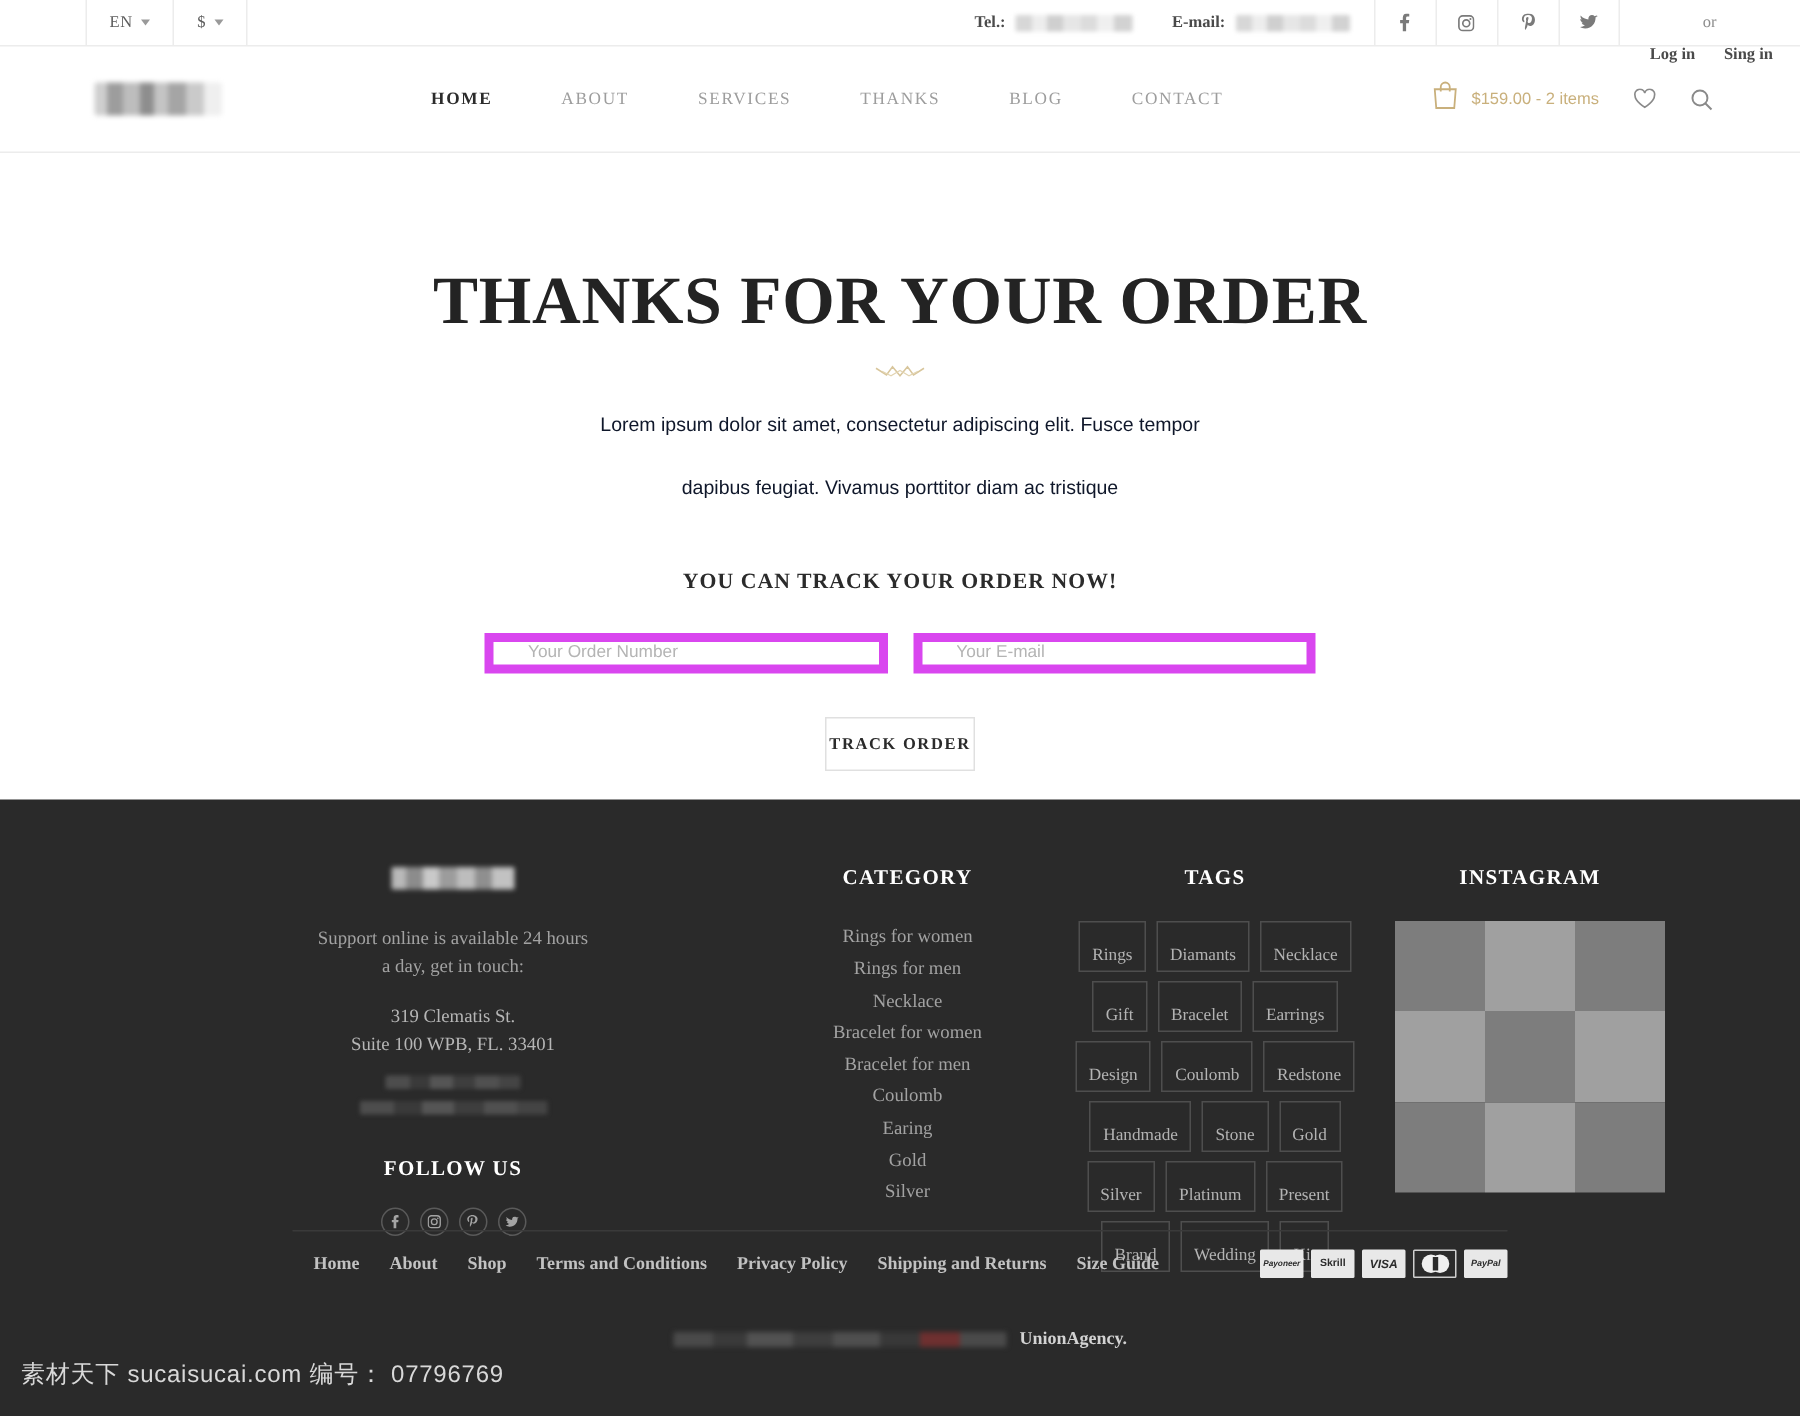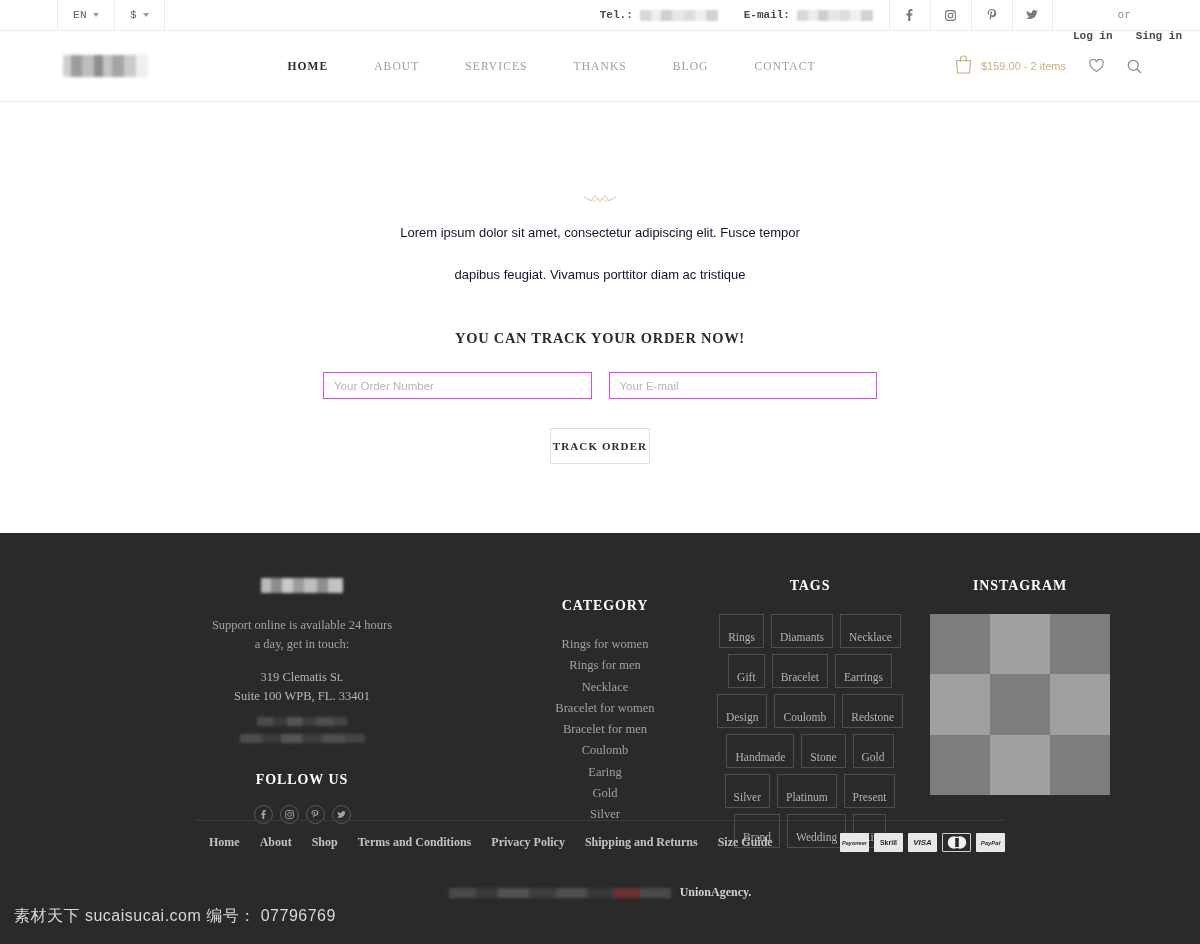--- a/index.html
+++ b/index.html
@@ -9,21 +9,21 @@
     font-family: "Liberation Serif", serif;
     overflow: hidden;
   }
   .page { position: relative; width: 1200px; height: 944px; }
 
   
   .topbar {
     height: 31px; width: 100%;
     border-bottom: 1px solid #ececec;
     display: flex; align-items: stretch;
-    font-size: 11px; color: #5d5d5d; font-family: Liberation Mono, monospace;
+    font-size: 11px; color: #5d5d5d;
   }
   .tb-left { display: flex; align-items: stretch; margin-left: 57px; }
   .tb-sel {
     display: flex; align-items: center; gap: 6px;
     padding: 0 15px;
     border-left: 1px solid #ececec; border-right: 1px solid #ececec;
     letter-spacing: .4px;
     cursor: pointer;
   }
   .tb-sel + .tb-sel { border-left: none; }
@@ -94,22 +94,22 @@
     font-size: 13px; line-height: 21px; color: #0f172a;
   }
   .track-title {
     margin-top: 45px; font-size: 14.5px; font-weight: bold;
     letter-spacing: .7px; color: #2b2b2b;
   }
   .form-row {
     margin: 25px auto 0; width: 554px; display: flex; gap: 17px;
   }
   .form-row input {
-    flex: 1; height: 27px; border: 1px solid #d946ef; background: #fff;
-    padding: 0 10px; font-family: "Liberation Sans", sans-serif;
+    flex: 1; height: 27px; border: 6px solid #d946ef; background: #fff;
+    padding: 0 23px; font-family: "Liberation Sans", sans-serif;
     font-size: 11.5px; color: #555; outline: none;
   }
   .form-row input::placeholder { color: #b4b4b4; }
   .track-btn {
     margin: 29px auto 0; width: 100px; height: 36px;
     border: 1px solid #e0e0e0; background: #fff;
     font-family: "Liberation Serif", serif; font-size: 11px; font-weight: bold;
     letter-spacing: 1.1px; color: #2b2b2b; cursor: pointer;
     display: block;
   }
@@ -117,21 +117,21 @@
   
   .footer {
     position: absolute; left: 0; top: 533px; width: 1200px; height: 411px;
     background: #2a2a2a; color: #a4a4a4;
   }
   .f-cols {
     display: flex; padding: 45px 0 0 0;
   }
   .col { text-align: center; }
   .col-about { width: 300px; margin-left: 152px; }
-  .col-cat { width: 190px; margin-left: 58px; margin-top: 20px; }
+  .col-cat { width: 190px; margin-left: 58px; }
   .col-tags { width: 200px; margin-left: 10px; }
   .col-insta { width: 200px; margin-left: 10px; }
 
   .f-logo {
     margin: 0 auto; width: 82px; height: 15px;
     background: linear-gradient(90deg,#b9b9b9 0 12%,#8c8c8c 12% 26%,#c9c9c9 26% 39%,
       #9c9c9c 39% 53%,#bdbdbd 53% 68%,#8f8f8f 68% 82%,#c2c2c2 82% 100%);
     filter: blur(1.6px); border-radius: 1px;
   }
   .f-support { margin-top: 23px; font-size: 12.5px; line-height: 19px; color: #a2a2a2; }
@@ -308,20 +308,21 @@
       <div class="icon-btn">
         <svg width="15" height="15" viewBox="0 0 15 15">
             <circle cx="6.3" cy="6.3" r="5" fill="none" stroke="currentColor" stroke-width="1.3"></circle>
             <line x1="10" y1="10" x2="14" y2="14" stroke="currentColor" stroke-width="1.3"></line>
           </svg>
       </div>
     </div>
   </div>
 
   <div class="hero">
+    <h1>THANKS FOR YOUR ORDER</h1>
 
     <div class="ornament">
       <svg width="34" height="11" viewBox="0 0 34 11">
         <path d="M1 3.5 L8 8 L12 2.5 L17 8.5 L22 2.5 L26 8 L33 3.5" fill="none" stroke="#d8c69c" stroke-width="1"></path>
         <path d="M5 5.5 L11 8.5 L17 5 L23 8.5 L29 5.5" fill="none" stroke="#e2d4b2" stroke-width="0.8"></path>
       </svg>
     </div>
 
     <p>Lorem ipsum dolor sit amet, consectetur adipiscing elit. Fusce tempor</p>
     <p>dapibus feugiat. Vivamus porttitor diam ac tristique</p>

